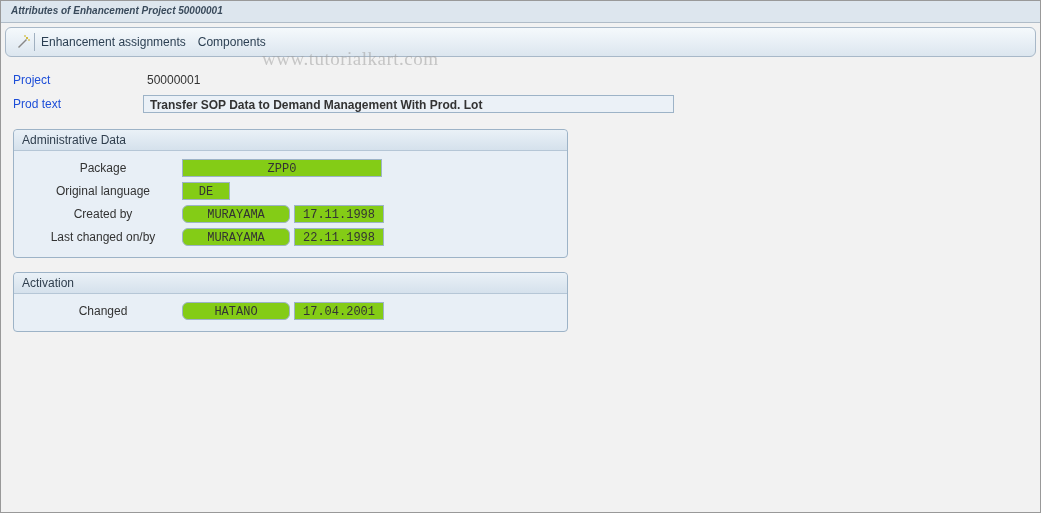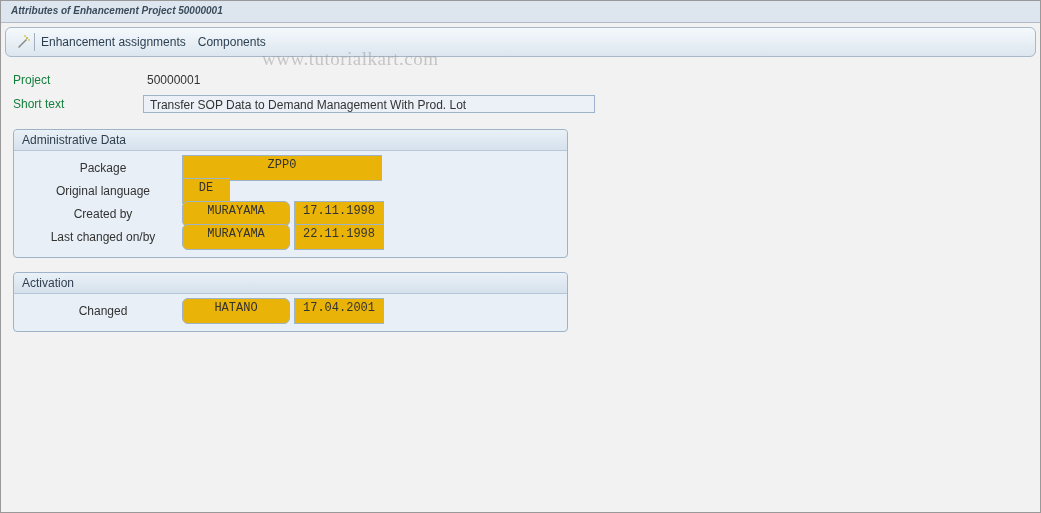--- a/index.html
+++ b/index.html
@@ -61,21 +61,21 @@
       padding: 8px 12px;
     }
     .field-row {
       display: flex;
       align-items: center;
       height: 22px;
       margin-bottom: 2px;
     }
     .field-row .label {
       width: 130px;
-      color: #15803d;
+      color: #1d4ed8;
     }
     .field-row .value-plain {
       padding-left: 4px;
     }
     .field-row .value-input {
       background: #ebf1f7;
       border: 1px solid #9db3c7;
       padding: 1px 6px;
       height: 18px;
       line-height: 16px;
@@ -107,33 +107,33 @@
       display: flex;
       align-items: center;
       height: 22px;
       margin-bottom: 1px;
       text-align: center;
     }
     .gb-row .label {
       width: 158px;
     }
     .fieldval {
-      background: #eab308;
+      background: #84cc16;
       border: 1px solid #9db3c7;
       padding: 1px 6px;
-      height: 26px;
+      height: 18px;
       line-height: 16px;
       font-size: 12px;
     }
     .fieldval.empty { color: transparent; }
     .w200 { width: 200px; }
     .w110 { width: 108px; border-radius: 6px; }
     .w90  { width: 90px; }
     .w50  { width: 48px; }
-    .w440 { width: 452px; }
+    .w440 { width: 531px; font-weight: bold; }
     .gap4 { margin-left: 4px; }
     .watermark {
       position: absolute;
       top: 48px;
       left: 262px;
       font-size: 19px;
       letter-spacing: 0.5px;
       color: rgba(160,160,160,0.55);
       font-family: Georgia, "Times New Roman", serif;
       pointer-events: none;
@@ -163,21 +163,21 @@
     <span class="text-btn">Components</span>
   </div>
 
   <div class="content">
 
     <div class="field-row">
       <span class="label">Project</span>
       <span class="value-plain">50000001</span>
     </div>
     <div class="field-row">
-      <span class="label">Short text</span>
+      <span class="label">Prod text</span>
       <span class="value-input w440">Transfer SOP Data to Demand Management With Prod. Lot</span>
     </div>
 
     <div class="groupbox">
       <div class="groupbox-header">Administrative Data</div>
       <div class="groupbox-body">
         <div class="gb-row">
           <span class="label">Package</span>
           <span class="fieldval mono w200">ZPP0</span>
         </div>

